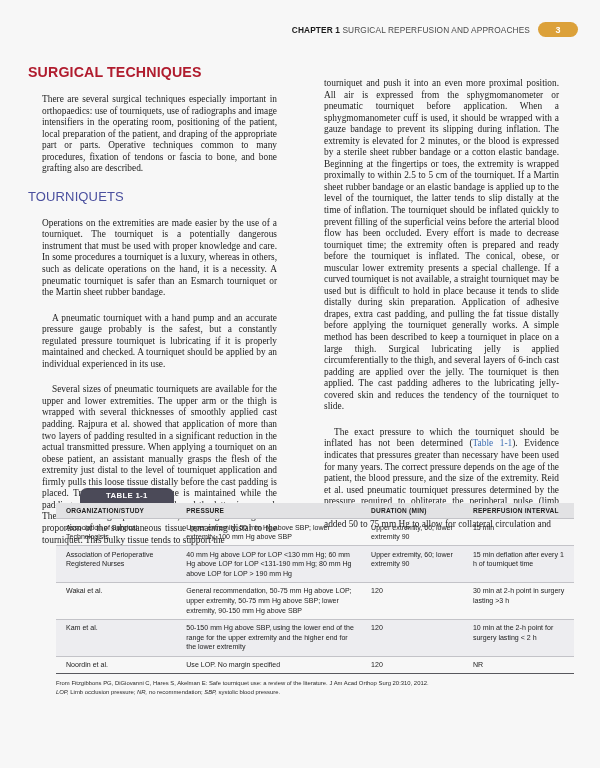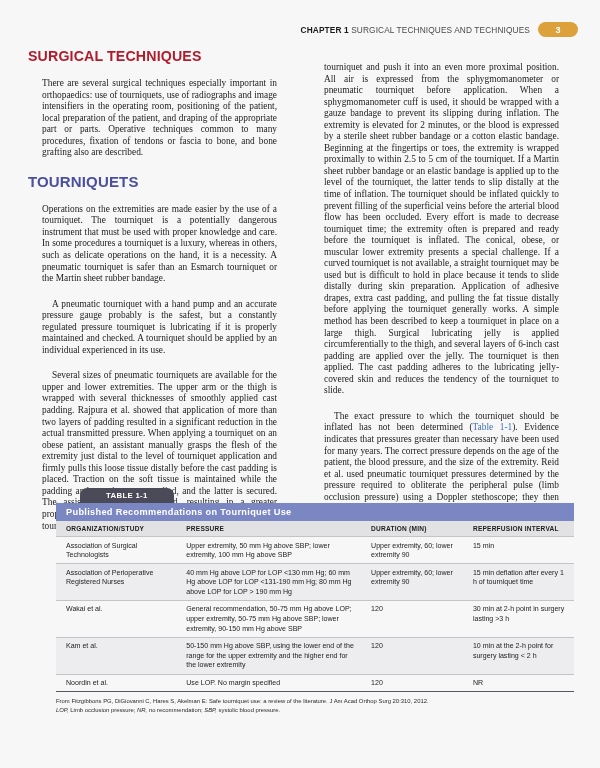--- a/index.html
+++ b/index.html
@@ -56,42 +56,42 @@
     display: flex;
     align-items: center;
     justify-content: center;
     padding: 0 6px;
     box-sizing: border-box;
   }
 
   
   .cols {
     position: absolute;
-    top: 48px;
+    top: 64px;
     left: 28px;
     width: 545px;
     display: flex;
     gap: 19px;
   }
   .col {
     width: 263px;
   }
   h1.sec-main {
     font-family: "Liberation Sans", sans-serif;
     font-weight: bold;
     font-size: 14.2px;
     color: #b01c2e;
     margin: 0 0 6px 0;
     letter-spacing: 0.01em;
     text-transform: uppercase;
   }
   h2.sec-sub {
     font-family: "Liberation Sans", sans-serif;
-    font-weight: bold;
-    font-size: 15px;
+    font-weight: normal;
+    font-size: 13px;
     color: #4a4f9e;
     margin: 9px 0 4px 0;
     letter-spacing: 0.01em;
     text-transform: uppercase;
   }
   p.body {
     margin: 14px;
     font-size: 9.35px;
     line-height: 11.55px;
     text-align: justify;
@@ -182,21 +182,21 @@
   .table-notes .italic { font-style: italic; }
 </style>
 </head>
 <body>
 
 <div class="page">
 
   <div class="runhead">
     <div class="runhead-text">
       <span class="runhead-chapter">CHAPTER 1</span>
-      <span>SURGICAL TECHNIQUES AND TECHNIQUES</span>
+      <span>SURGICAL REPERFUSION AND APPROACHES</span>
     </div>
     <div class="page-num-badge">3</div>
   </div>
 
   <div class="cols">
 
     <div class="col">
       <h1 class="sec-main">SURGICAL TECHNIQUES</h1>
       <p class="body noindent">There are several surgical techniques especially important in orthopaedics: use of tourniquets, use of radiographs and image intensifiers in the operating room, positioning of the patient, local preparation of the patient, and draping of the appropriate part or parts. Operative techniques common to many procedures, fixation of tendons or fascia to bone, and bone grafting also are described.</p>
       <h2 class="sec-sub">TOURNIQUETS</h2>
@@ -207,21 +207,20 @@
 
     <div class="col">
       <p class="body noindent">tourniquet and push it into an even more proximal position. All air is expressed from the sphygmomanometer or pneumatic tourniquet before application. When a sphygmomanometer cuff is used, it should be wrapped with a gauze bandage to prevent its slipping during inflation. The extremity is elevated for 2 minutes, or the blood is expressed by a sterile sheet rubber bandage or a cotton elastic bandage. Beginning at the fingertips or toes, the extremity is wrapped proximally to within 2.5 to 5 cm of the tourniquet. If a Martin sheet rubber bandage or an elastic bandage is applied up to the level of the tourniquet, the latter tends to slip distally at the time of inflation. The tourniquet should be inflated quickly to prevent filling of the superficial veins before the arterial blood flow has been occluded. Every effort is made to decrease tourniquet time; the extremity often is prepared and ready before the tourniquet is inflated. The conical, obese, or muscular lower extremity presents a special challenge. If a curved tourniquet is not available, a straight tourniquet may be used but is difficult to hold in place because it tends to slide distally during skin preparation. Application of adhesive drapes, extra cast padding, and pulling the fat tissue distally before applying the tourniquet generally works. A simple method has been described to keep a tourniquet in place on a large thigh. Surgical lubricating jelly is applied circumferentially to the thigh, and several layers of 6-inch cast padding are applied over the jelly. The tourniquet is then applied. The cast padding adheres to the lubricating jelly-covered skin and reduces the tendency of the tourniquet to slide.</p>
       <p class="body"><span>The exact pressure to which the tourniquet should be inflated has not been determined (</span><span class="xref">Table 1-1</span><span>). Evidence indicates that pressures greater than necessary have been used for many years. The correct pressure depends on the age of the patient, the blood pressure, and the size of the extremity. Reid et al. used pneumatic tourniquet pressures determined by the pressure required to obliterate the peripheral pulse (limb occlusion pressure) using a Doppler stethoscope; they then added 50 to 75 mm Hg to allow for collateral circulation and</span></p>
     </div>
 
   </div>
 
   <div class="table-block">
     <div class="table-tab">TABLE 1-1</div>
-    <div class="table-title">Published Recommendations on Tourniquet Use</div>
 
     <table class="data">
       <thead>
         <tr>
           <th class="col-org">ORGANIZATION/STUDY</th>
           <th class="col-pres">PRESSURE</th>
           <th class="col-dur">DURATION (MIN)</th>
           <th class="col-rep">REPERFUSION INTERVAL</th>
         </tr>
       </thead>

